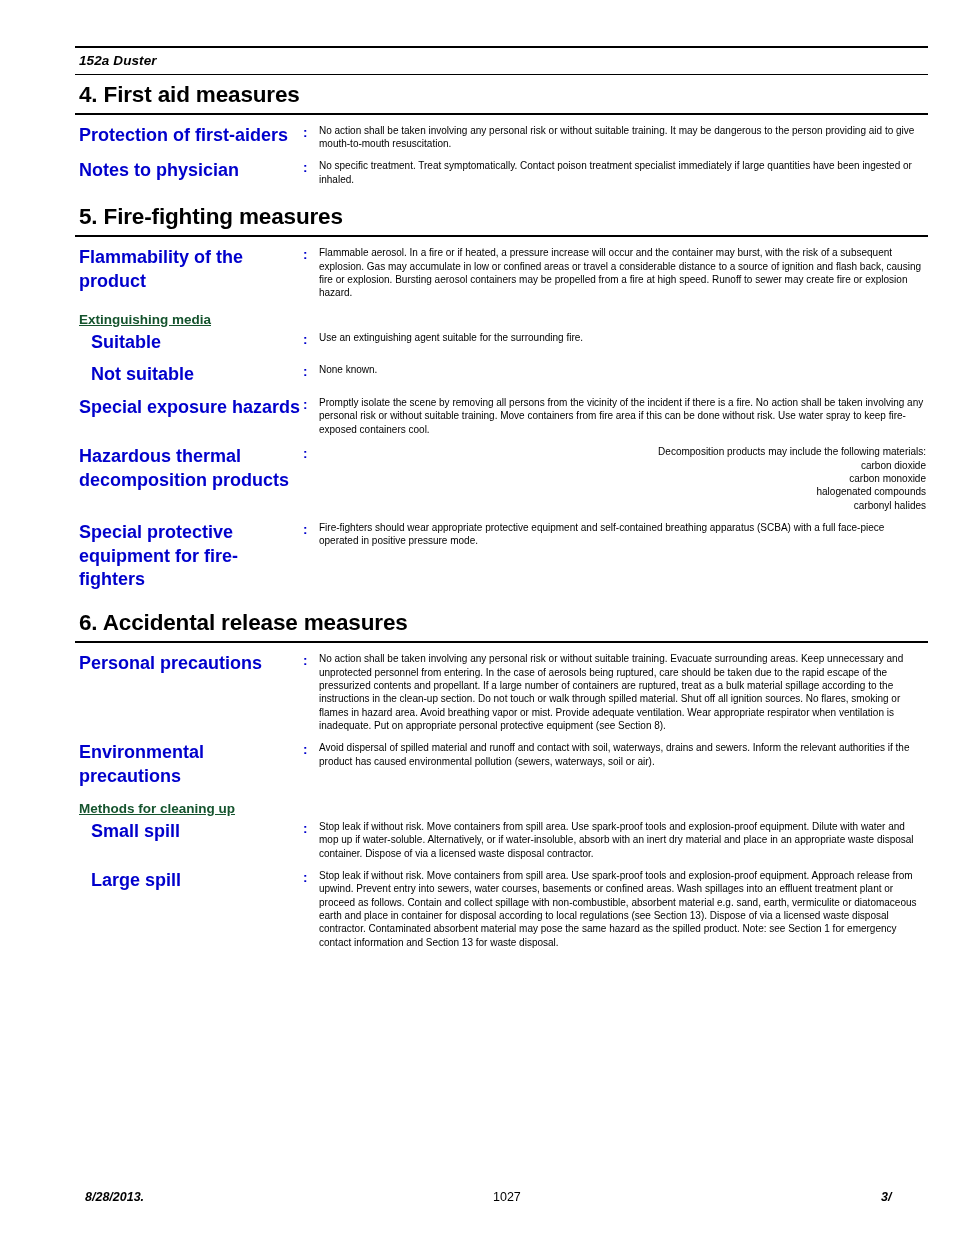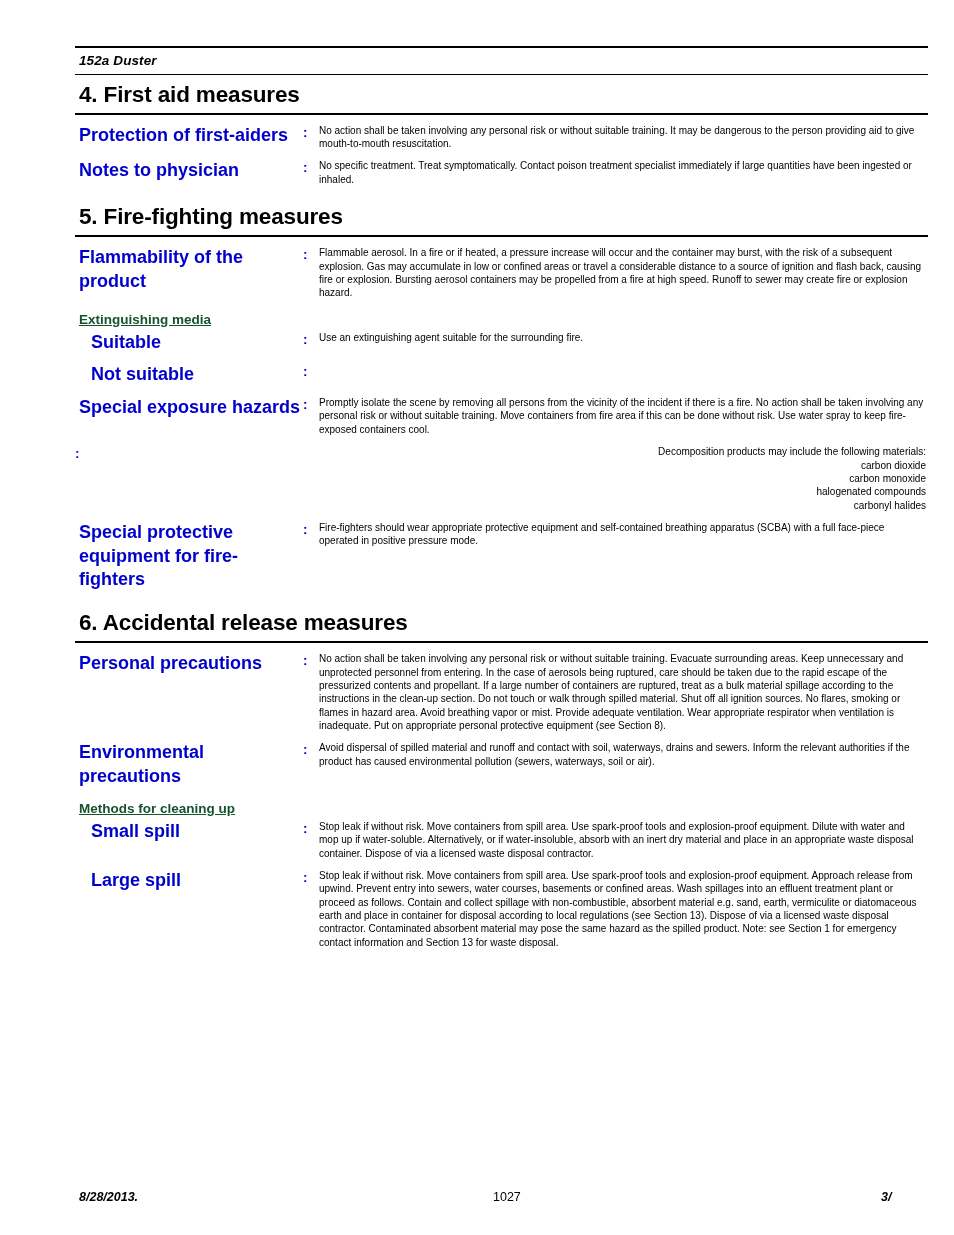--- a/index.html
+++ b/index.html
@@ -106,21 +106,21 @@
     position: absolute;
     left: 74px;
     top: 1190px;
     width: 880px;
     font-size: 12.5px;
     font-weight: bold;
     font-style: italic;
   }
   .doc-footer .foot-date {
     position: absolute;
-    left: 4px;
+    left: 10px;
     top: 0;
   }
   .doc-footer .foot-center {
     position: absolute;
     left: 418px;
     top: 0;
     font-weight: normal;
     font-style: normal;
     font-size: 12.5px;
   }
@@ -171,29 +171,31 @@
 
     <div class="row tight">
       <div class="label-cell indent">Suitable</div>
       <div class="colon-cell">:</div>
       <div class="value-cell">Use an extinguishing agent suitable for the surrounding fire.</div>
     </div>
 
     <div class="row">
       <div class="label-cell indent">Not suitable</div>
       <div class="colon-cell">:</div>
+      <div class="value-cell">None known.</div>
     </div>
 
     <div class="row">
       <div class="label-cell">Special exposure hazards</div>
       <div class="colon-cell">:</div>
       <div class="value-cell">Promptly isolate the scene by removing all persons from the vicinity of the incident if there is a fire.  No action shall be taken involving any personal risk or without suitable training.  Move containers from fire area if this can be done without risk.  Use water spray to keep fire-exposed containers cool.</div>
     </div>
 
     <div class="row">
+      <div class="label-cell">Hazardous thermal decomposition products</div>
       <div class="colon-cell">:</div>
       <div class="value-cell">
         <p>Decomposition products may include the following materials:</p>
         <p class="sub">carbon dioxide</p>
         <p class="sub">carbon monoxide</p>
         <p class="sub">halogenated compounds</p>
         <p class="sub">carbonyl halides</p>
       </div>
     </div>
 

